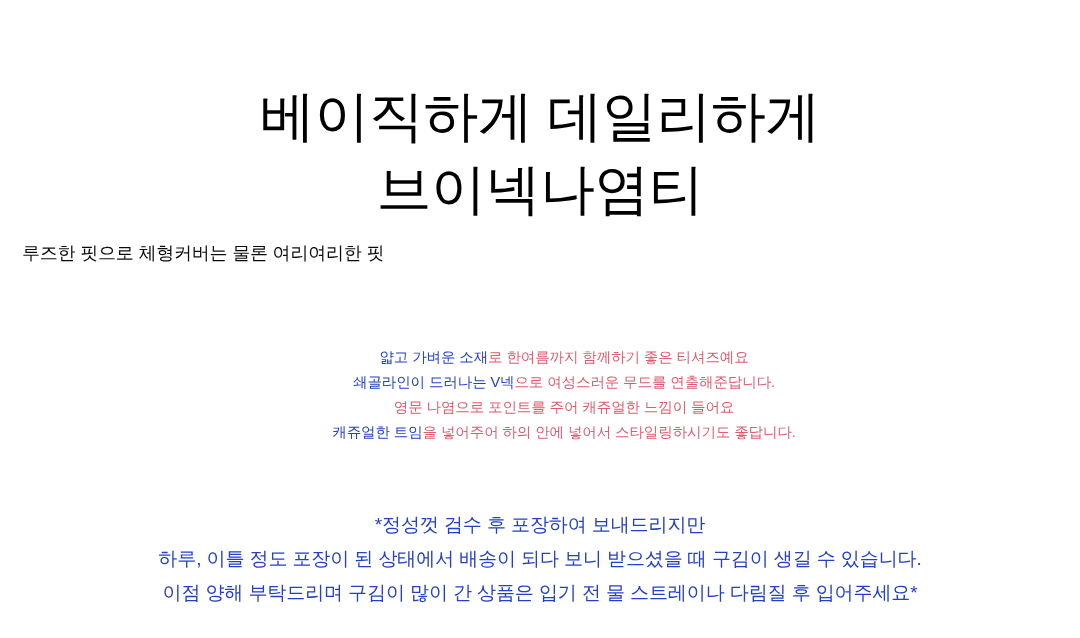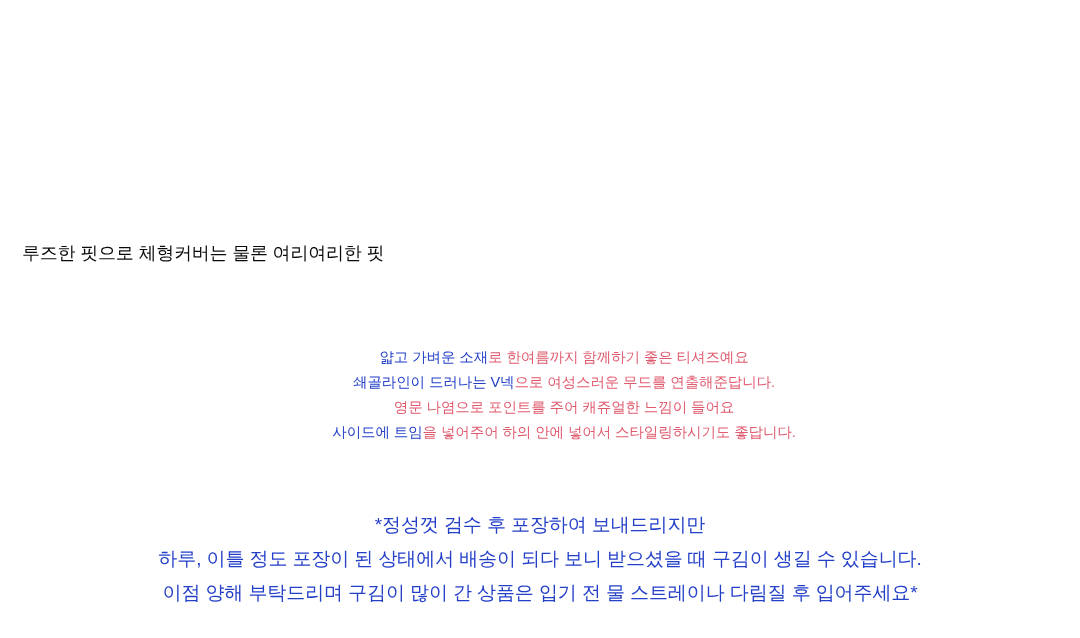--- a/index.html
+++ b/index.html
@@ -80,33 +80,37 @@
   .notice-block .row {
     display: block;
     white-space: nowrap;
   }
 </style>
 </head>
 <body>
 
 <div class="page">
 
+  <div class="headline">
+    <span class="line">베이직하게 데일리하게</span>
+    <span class="line">브이넥나염티</span>
+  </div>
 
   <div class="subhead">루즈한 핏으로 체형커버는 물론 여리여리한 핏</div>
 
   <div class="desc-block">
     <span class="row">
       <span class="hl">얇고 가벼운 소재</span><span>로 한여름까지 함께하기 좋은 티셔즈예요</span>
     </span>
     <span class="row">
       <span class="hl">쇄골라인이 드러나는 V넥</span><span>으로 여성스러운 무드를 연출해준답니다.</span>
     </span>
     <span class="row">영문 나염으로 포인트를 주어 캐쥬얼한 느낌이 들어요</span>
     <span class="row">
-      <span class="hl">사이드에 트임</span><span>을 넣어주어 하의 안에 넣어서 스타일링하시기도 좋답니다.</span>
+      <span class="hl">캐쥬얼한 트임</span><span>을 넣어주어 하의 안에 넣어서 스타일링하시기도 좋답니다.</span>
     </span>
   </div>
 
   <div class="notice-block">
     <span class="row">*정성껏 검수 후 포장하여 보내드리지만</span>
     <span class="row">하루, 이틀 정도 포장이 된 상태에서 배송이 되다 보니 받으셨을 때 구김이 생길 수 있습니다.</span>
     <span class="row">이점 양해 부탁드리며 구김이 많이 간 상품은 입기 전 물 스트레이나 다림질 후 입어주세요*</span>
   </div>
 
 </div>

